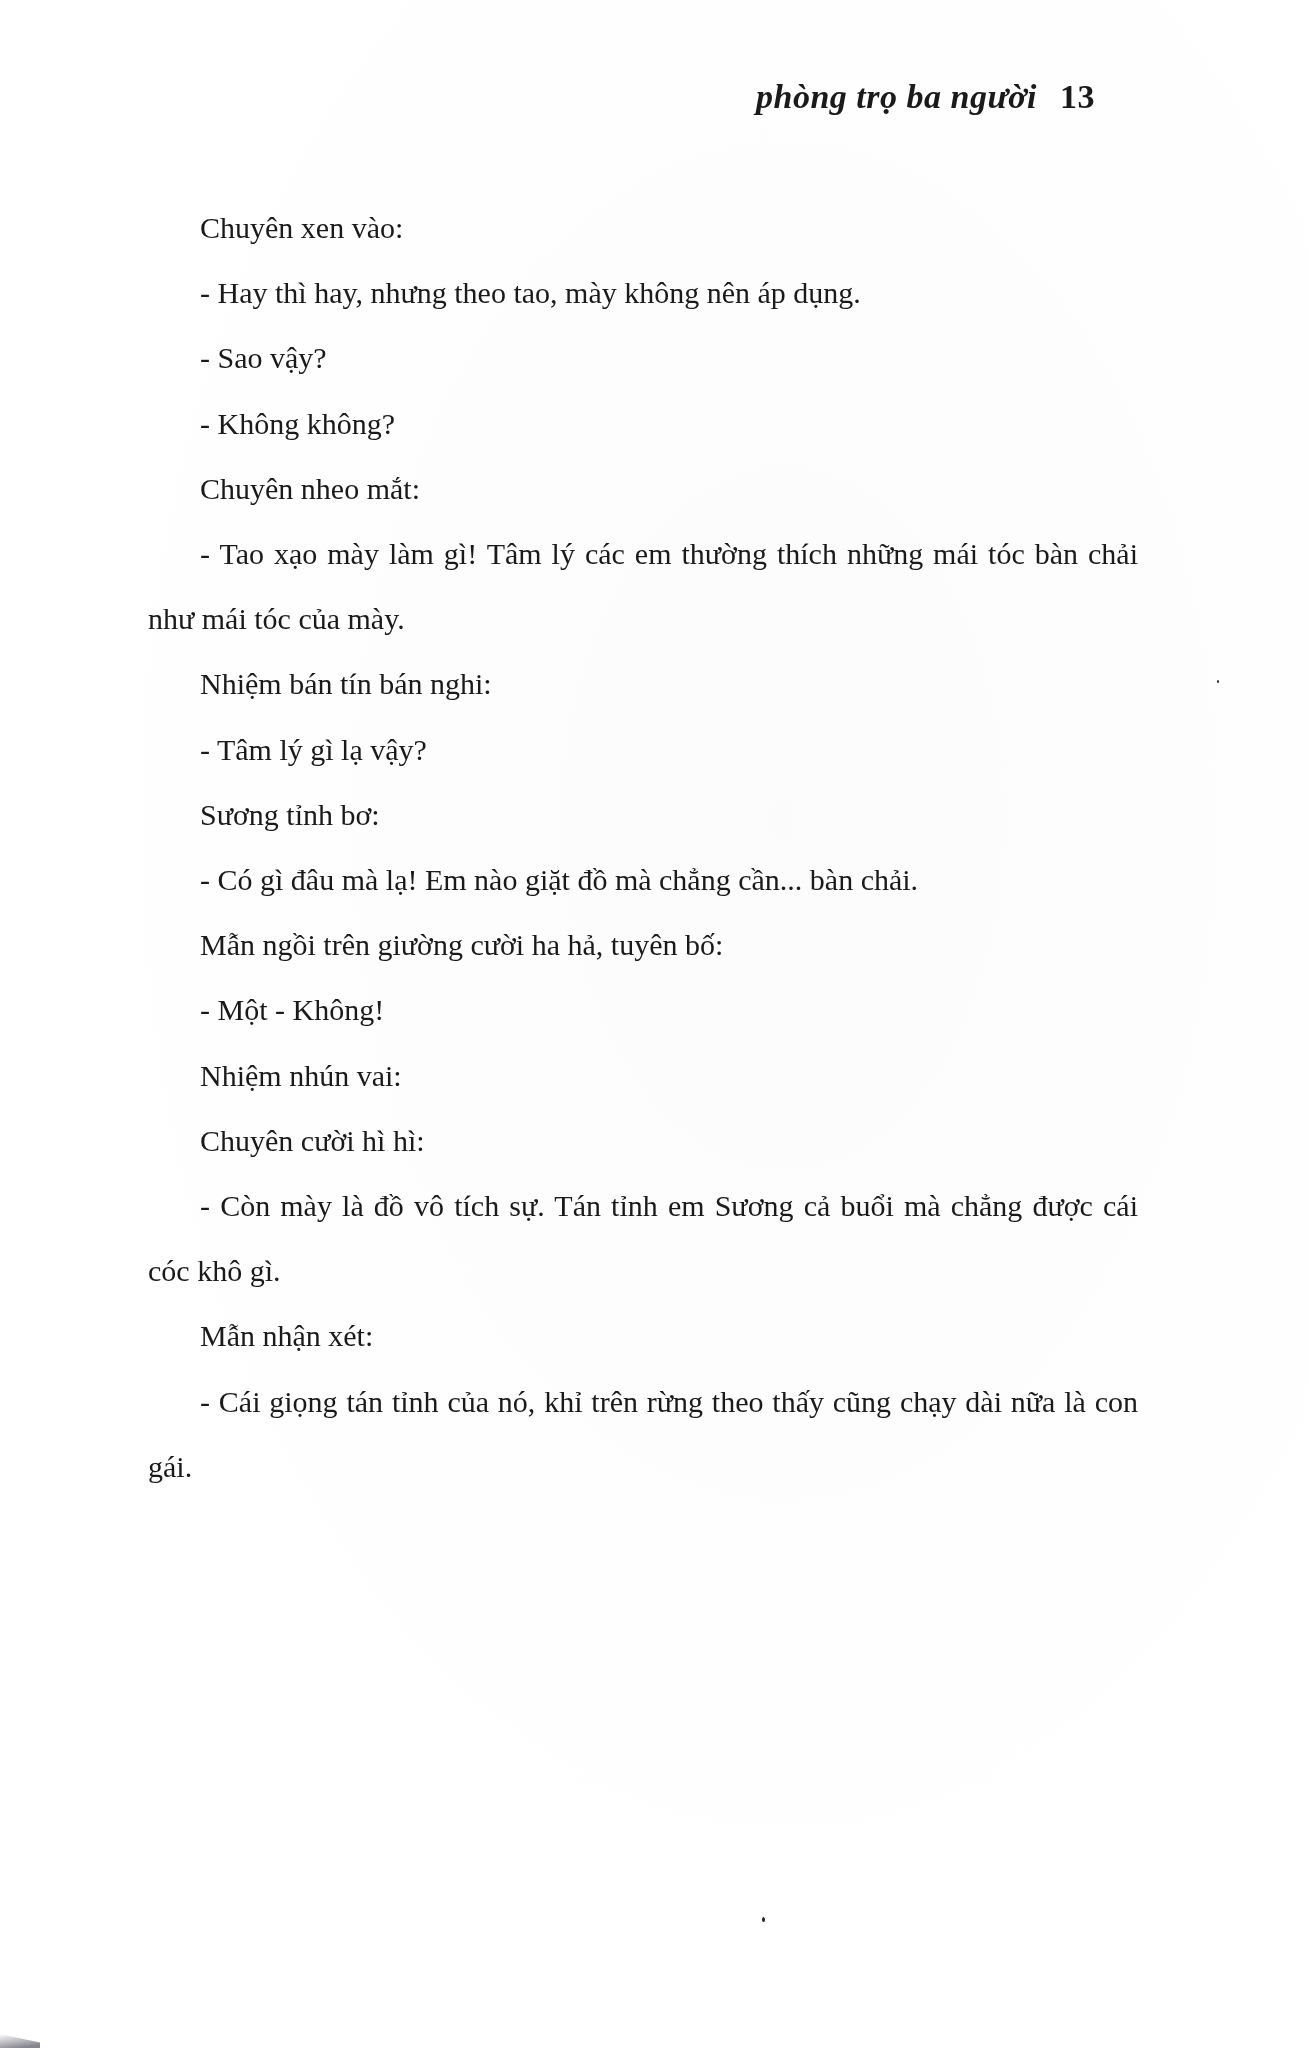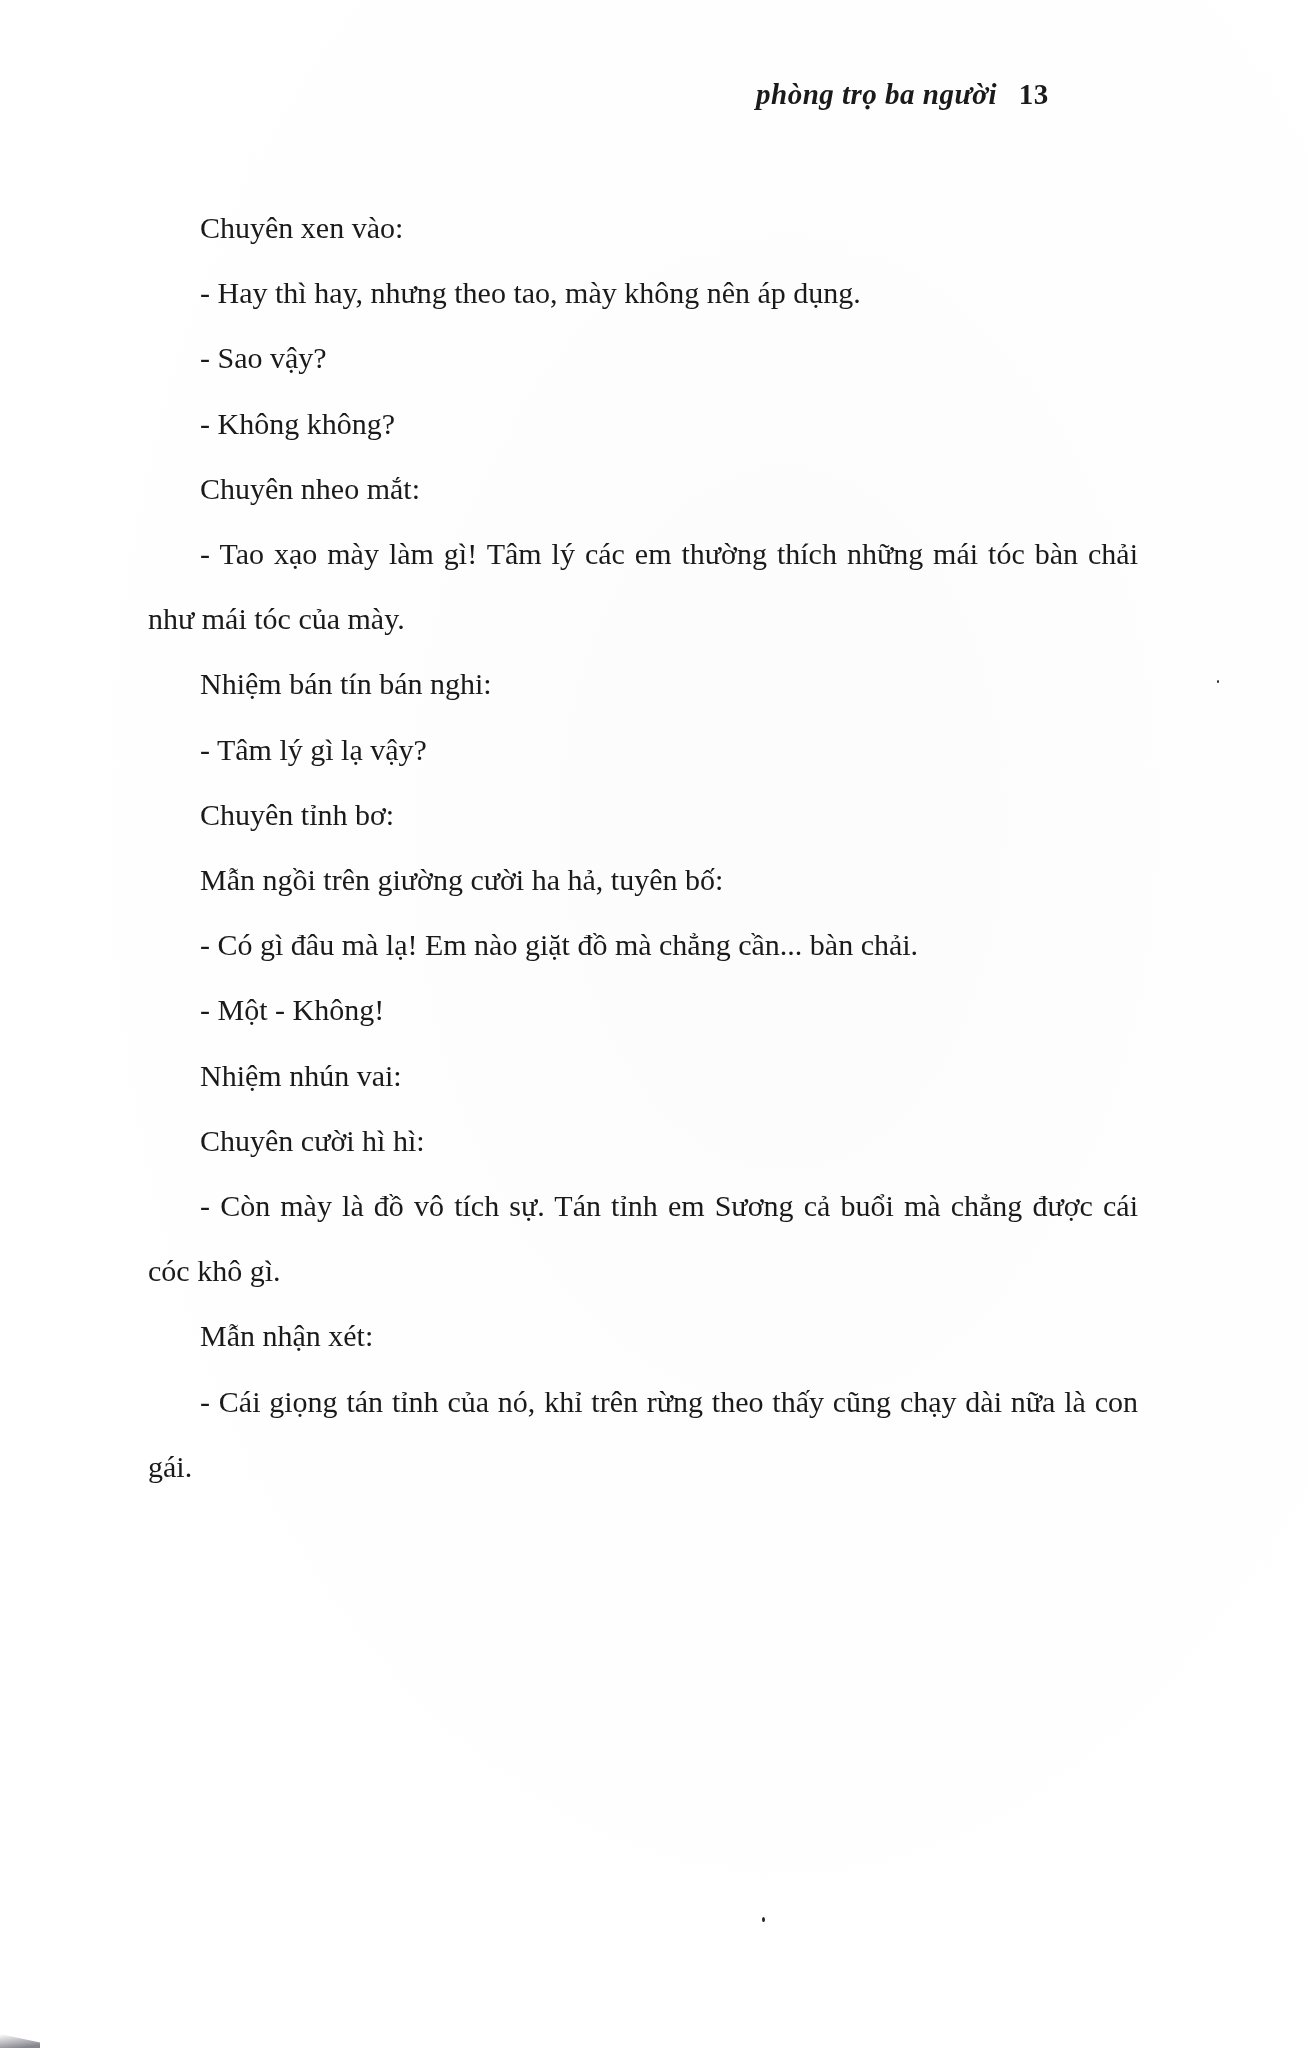--- a/index.html
+++ b/index.html
@@ -19,21 +19,21 @@
       position: absolute;
       inset: 0;
       background:
         radial-gradient(ellipse at 60% 40%, rgba(200,200,200,0.06), rgba(255,255,255,0) 70%);
       pointer-events: none;
     }
     .running-head {
       position: absolute;
       top: 78px;
       left: 756px;
-      font-size: 29px;
+      font-size: 34px;
       letter-spacing: 0.5px;
       white-space: nowrap;
     }
     .running-head .title {
       font-style: italic;
       font-weight: bold;
     }
     .running-head .page-no {
       font-weight: bold;
       margin-left: 14px;
@@ -82,23 +82,23 @@
 
 <div class="body-text">
   <p class="para">Chuyên xen vào:</p>
   <p class="para">- Hay thì hay, nhưng theo tao, mày không nên áp dụng.</p>
   <p class="para">- Sao vậy?</p>
   <p class="para">- Không không?</p>
   <p class="para">Chuyên nheo mắt:</p>
   <p class="para">- Tao xạo mày làm gì! Tâm lý các em thường thích những mái tóc bàn chải như mái tóc của mày.</p>
   <p class="para">Nhiệm bán tín bán nghi:</p>
   <p class="para">- Tâm lý gì lạ vậy?</p>
-  <p class="para">Chuyên tỉnh bơ:</p>
+  <p class="para">Sương tỉnh bơ:</p>
+  <p class="para">- Có gì đâu mà lạ! Em nào giặt đồ mà chẳng cần... bàn chải.</p>
   <p class="para">Mẫn ngồi trên giường cười ha hả, tuyên bố:</p>
-  <p class="para">- Có gì đâu mà lạ! Em nào giặt đồ mà chẳng cần... bàn chải.</p>
   <p class="para">- Một - Không!</p>
   <p class="para">Nhiệm nhún vai:</p>
   <p class="para">Chuyên cười hì hì:</p>
   <p class="para">- Còn mày là đồ vô tích sự. Tán tỉnh em Sương cả buổi mà chẳng được cái cóc khô gì.</p>
   <p class="para">Mẫn nhận xét:</p>
   <p class="para">- Cái giọng tán tỉnh của nó, khỉ trên rừng theo thấy cũng chạy dài nữa là con gái.</p>
 </div>
 
 <div class="speck" style="left:762px; top:1917px;"></div>
 <div class="speck" style="left:1217px; top:680px; width:2px; height:3px;"></div>

